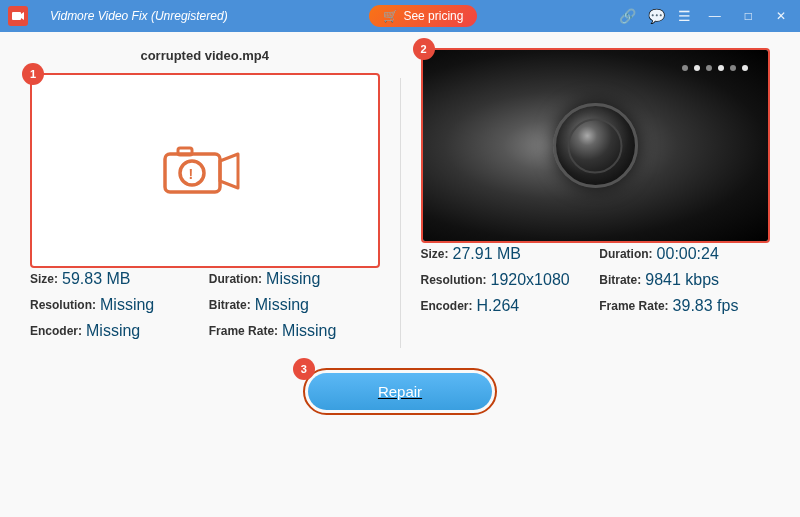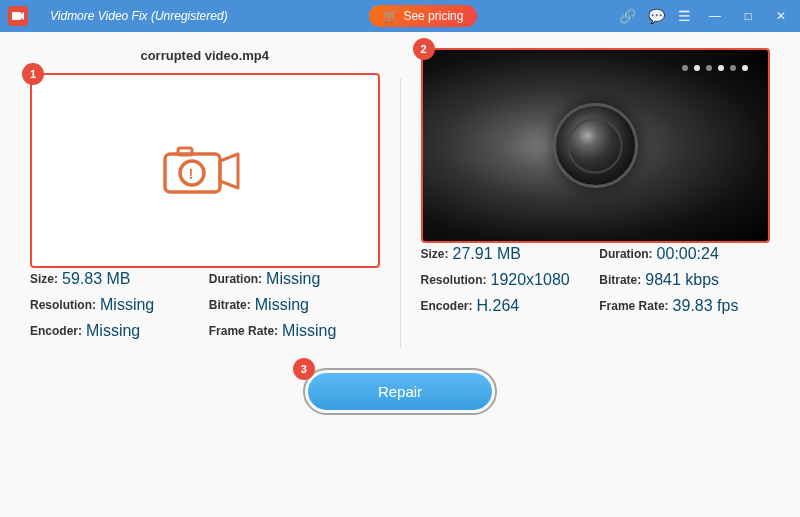--- a/index.html
+++ b/index.html
@@ -263,23 +263,24 @@
       border-radius: 50%;
       color: white;
       font-size: 11px;
       font-weight: bold;
       display: flex;
       align-items: center;
       justify-content: center;
       z-index: 10;
     }
     .repair-btn-outer {
-      border: 2px solid #a3a3a3;
+      border: 2px solid #c2410c;
       border-radius: 24px;
       padding: 3px;
+      text-decoration: underline;
     }
     .repair-btn {
       background: linear-gradient(180deg, #5bb8f5, #3a9fe0);
       color: white;
       border: none;
       border-radius: 20px;
       padding: 10px 70px;
       font-size: 15px;
       font-weight: 500;
       cursor: pointer;

